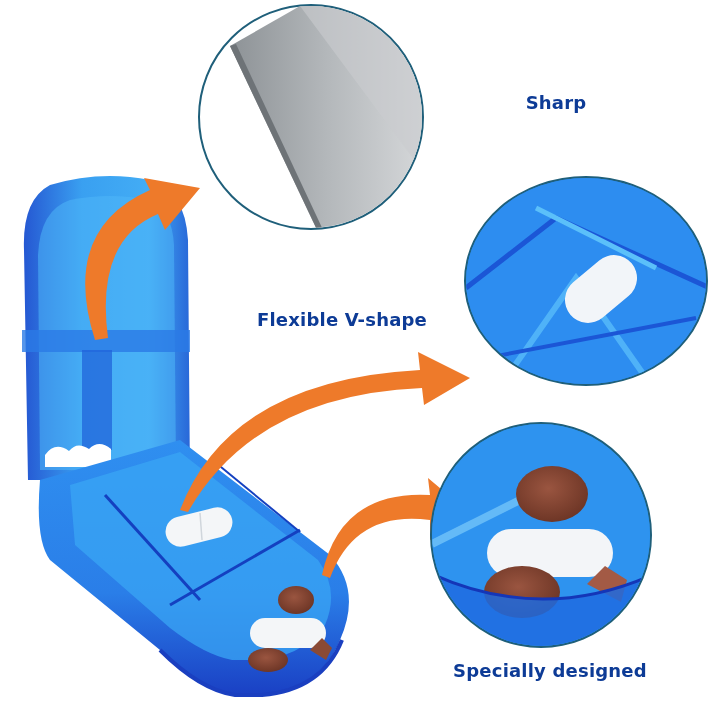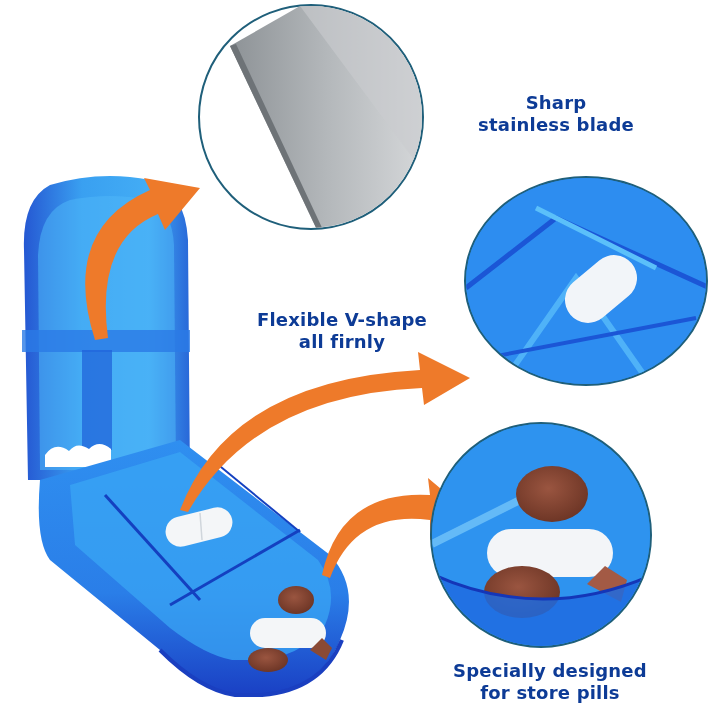--- a/index.html
+++ b/index.html
@@ -102,24 +102,21 @@
     <rect x="55" y="105" width="126" height="48" rx="24" fill="#f3f5f8"></rect>
     <ellipse cx="90" cy="168" rx="38" ry="26" fill="url(#brownPill)"></ellipse>
     <path d="M155 160 l18 -18 l22 14 l-6 22 z" fill="#a35a45"></path>
     <path d="M0 150 Q111 200 222 150 L222 226 L0 226 Z" fill="#1e6be0" opacity="0.85"></path>
     <path d="M0 150 Q111 200 222 150" fill="none" stroke="#1436b8" stroke-width="3"></path>
   </svg>
 </div>
 
 <div class="caption" style="left:436px;top:92px;width:240px;">
   <span>Sharp</span>
-  <span>stainless blade</span>
 </div>
 
 <div class="caption" style="left:222px;top:270px;width:240px;margin-top:39px;">
   <span>Flexible V-shape</span>
-  <span>all firnly</span>
 </div>
 
 <div class="caption" style="left:410px;top:660px;width:280px;">
   <span>Specially designed</span>
-  <span>for store pills</span>
 </div>
 
 </body></html>

